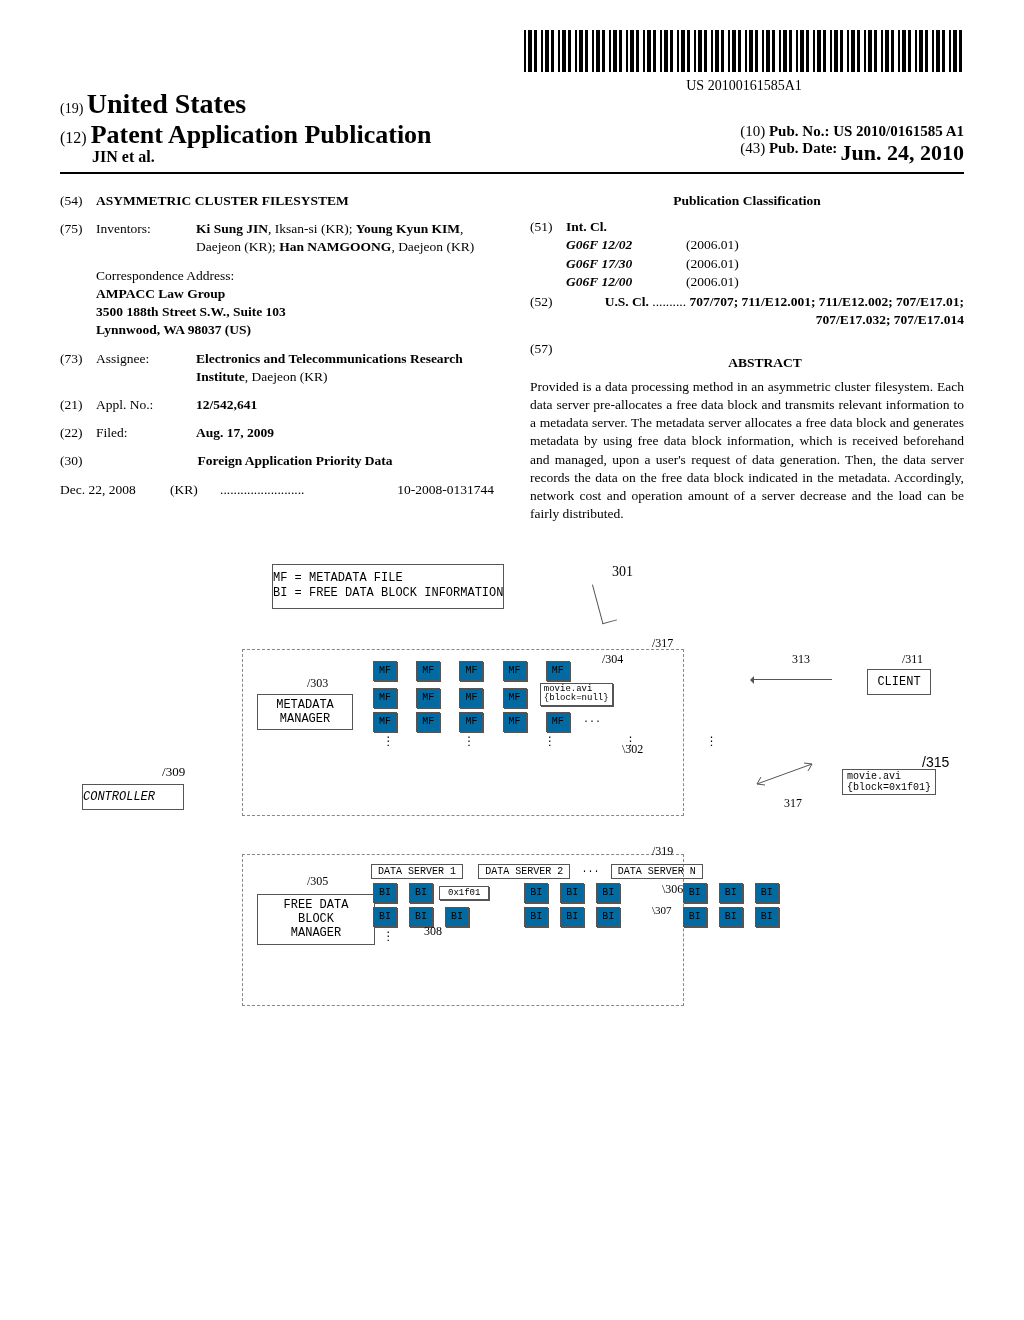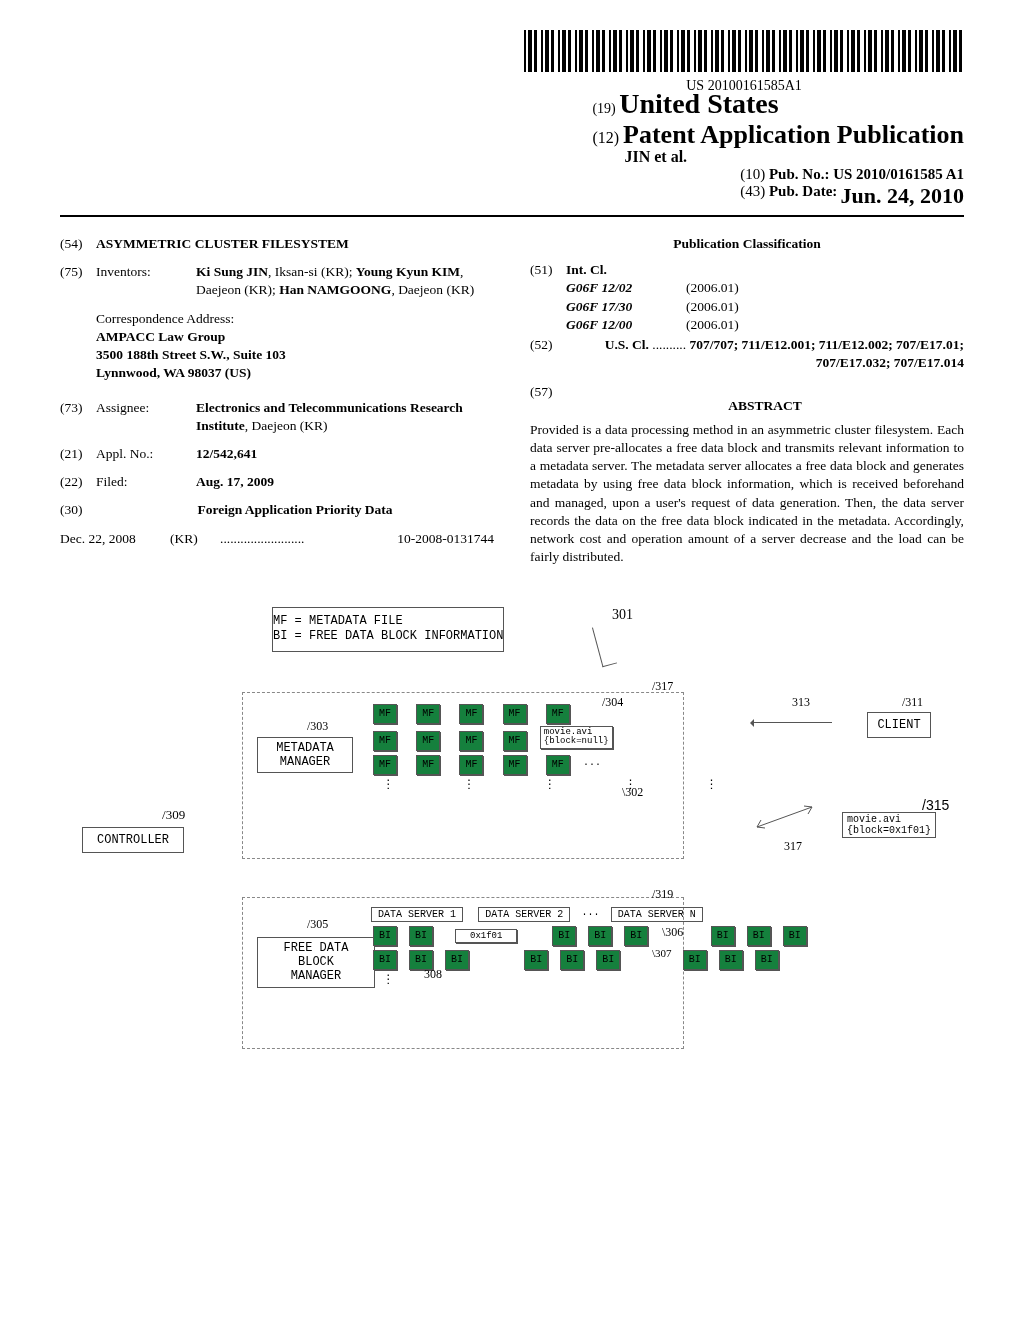--- a/index.html
+++ b/index.html
@@ -33,21 +33,20 @@
     width: 440px;
     display: inline-block;
   }
   .header-row {
     display: flex;
     justify-content: space-between;
     align-items: flex-end;
     border-bottom: 2px solid #000;
     padding-bottom: 6px;
     margin-top: -10px;
-    flex-direction: column;
   }
   .header-left .line1 {
     font-size: 14px;
   }
   .header-left .us {
     font-size: 28px;
     font-weight: bold;
   }
   .header-left .pap {
     font-size: 26px;
@@ -101,21 +100,21 @@
     flex-shrink: 0;
   }
   .field-value {
     flex: 1;
   }
   .title54 {
     font-weight: bold;
   }
   .corr-addr {
     margin-left: 36px;
-    margin-bottom: 16px;
+    margin-bottom: 10px;
   }
   .section-title {
     text-align: center;
     font-weight: bold;
     margin-bottom: 8px;
   }
   .classif-row {
     display: flex;
   }
   .classif-label {
@@ -183,22 +182,22 @@
     width: 440px;
     height: 150px;
   }
   .controller {
     position: absolute;
     top: 220px;
     left: 10px;
     width: 100px;
     height: 24px;
     border: 1px solid #555;
-    text-align: center;
     line-height: 24px;
+    font-style: italic;
   }
   .ref309 {
     position: absolute;
     top: 200px;
     left: 90px;
     font-family: "Times New Roman", serif;
     font-size: 13px;
   }
   .meta-mgr {
     position: absolute;
@@ -242,21 +241,21 @@
   .mf, .bi {
     display: inline-block;
     border: 1px solid #555;
     width: 22px;
     height: 18px;
     line-height: 18px;
     text-align: center;
     font-size: 10px;
     margin: 2px 6px;
     box-shadow: 1px 1px 0 #555;
-    background: #15803d;
+    background: #0369a1;
   }
   .movie-box {
     display: inline-block;
     border: 1px solid #555;
     padding: 1px 3px;
     font-size: 9px;
     line-height: 1.1;
     background: #fff;
     box-shadow: 1px 1px 0 #555;
   }
@@ -346,24 +345,23 @@
     left: 680px;
     width: 70px;
     height: 30px;
   }
   .arrow317 svg { width: 100%; height: 100%; }
   .vdots { letter-spacing: 8px; }
   .small-hex {
     display: inline-block;
     border: 1px solid #555;
     font-size: 9px;
-    padding: 1px 14px;
+    padding: 1px 8px;
     background: #fff;
     box-shadow: 1px 1px 0 #555;
-    margin-left: 16px;
   }
 </style>
 </head>
 <body>
 
 <div class="page">
 
   <div class="barcode-area">
     <span class="barcode"></span><br>
     <span class="barcode-text">US 20100161585A1</span>

